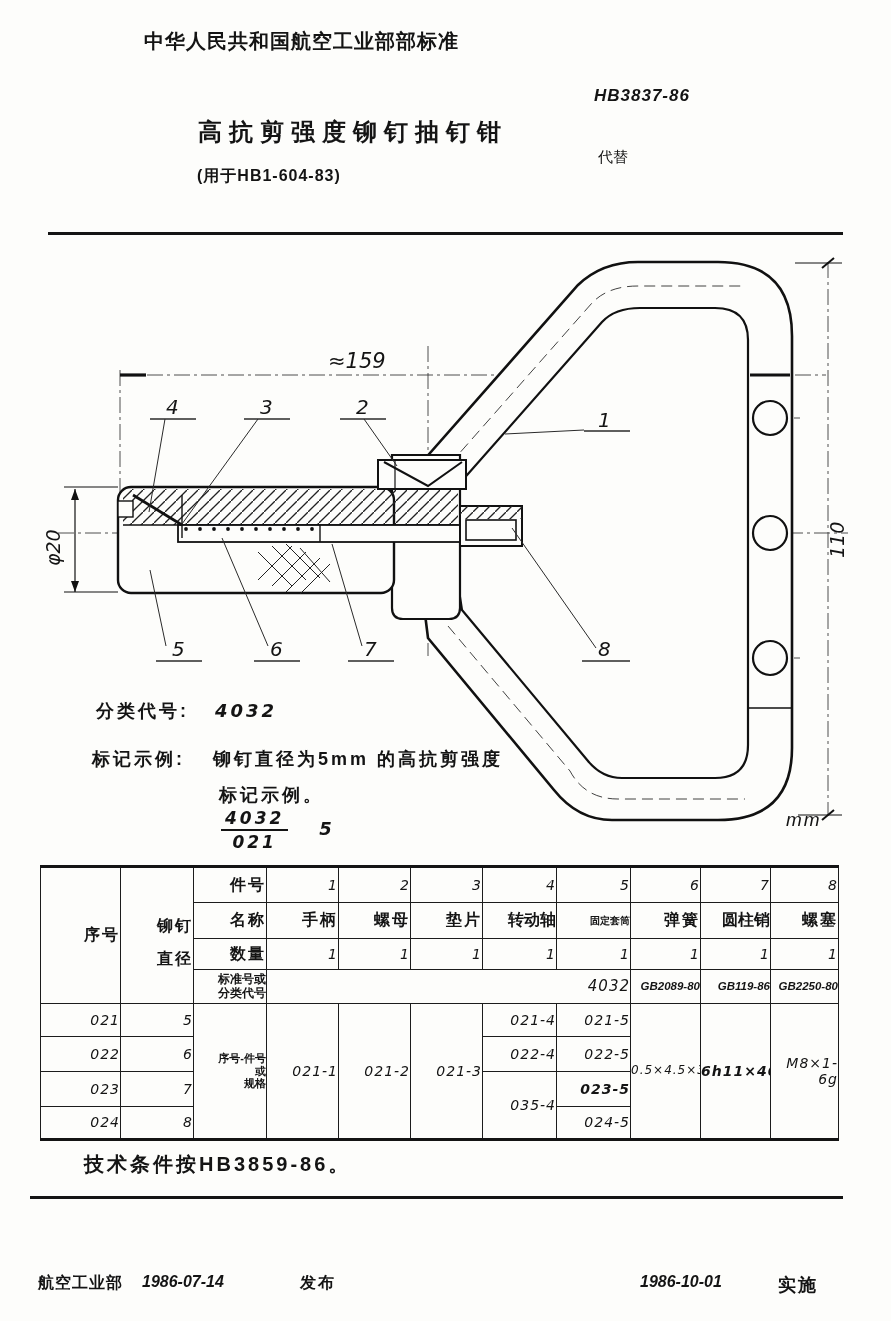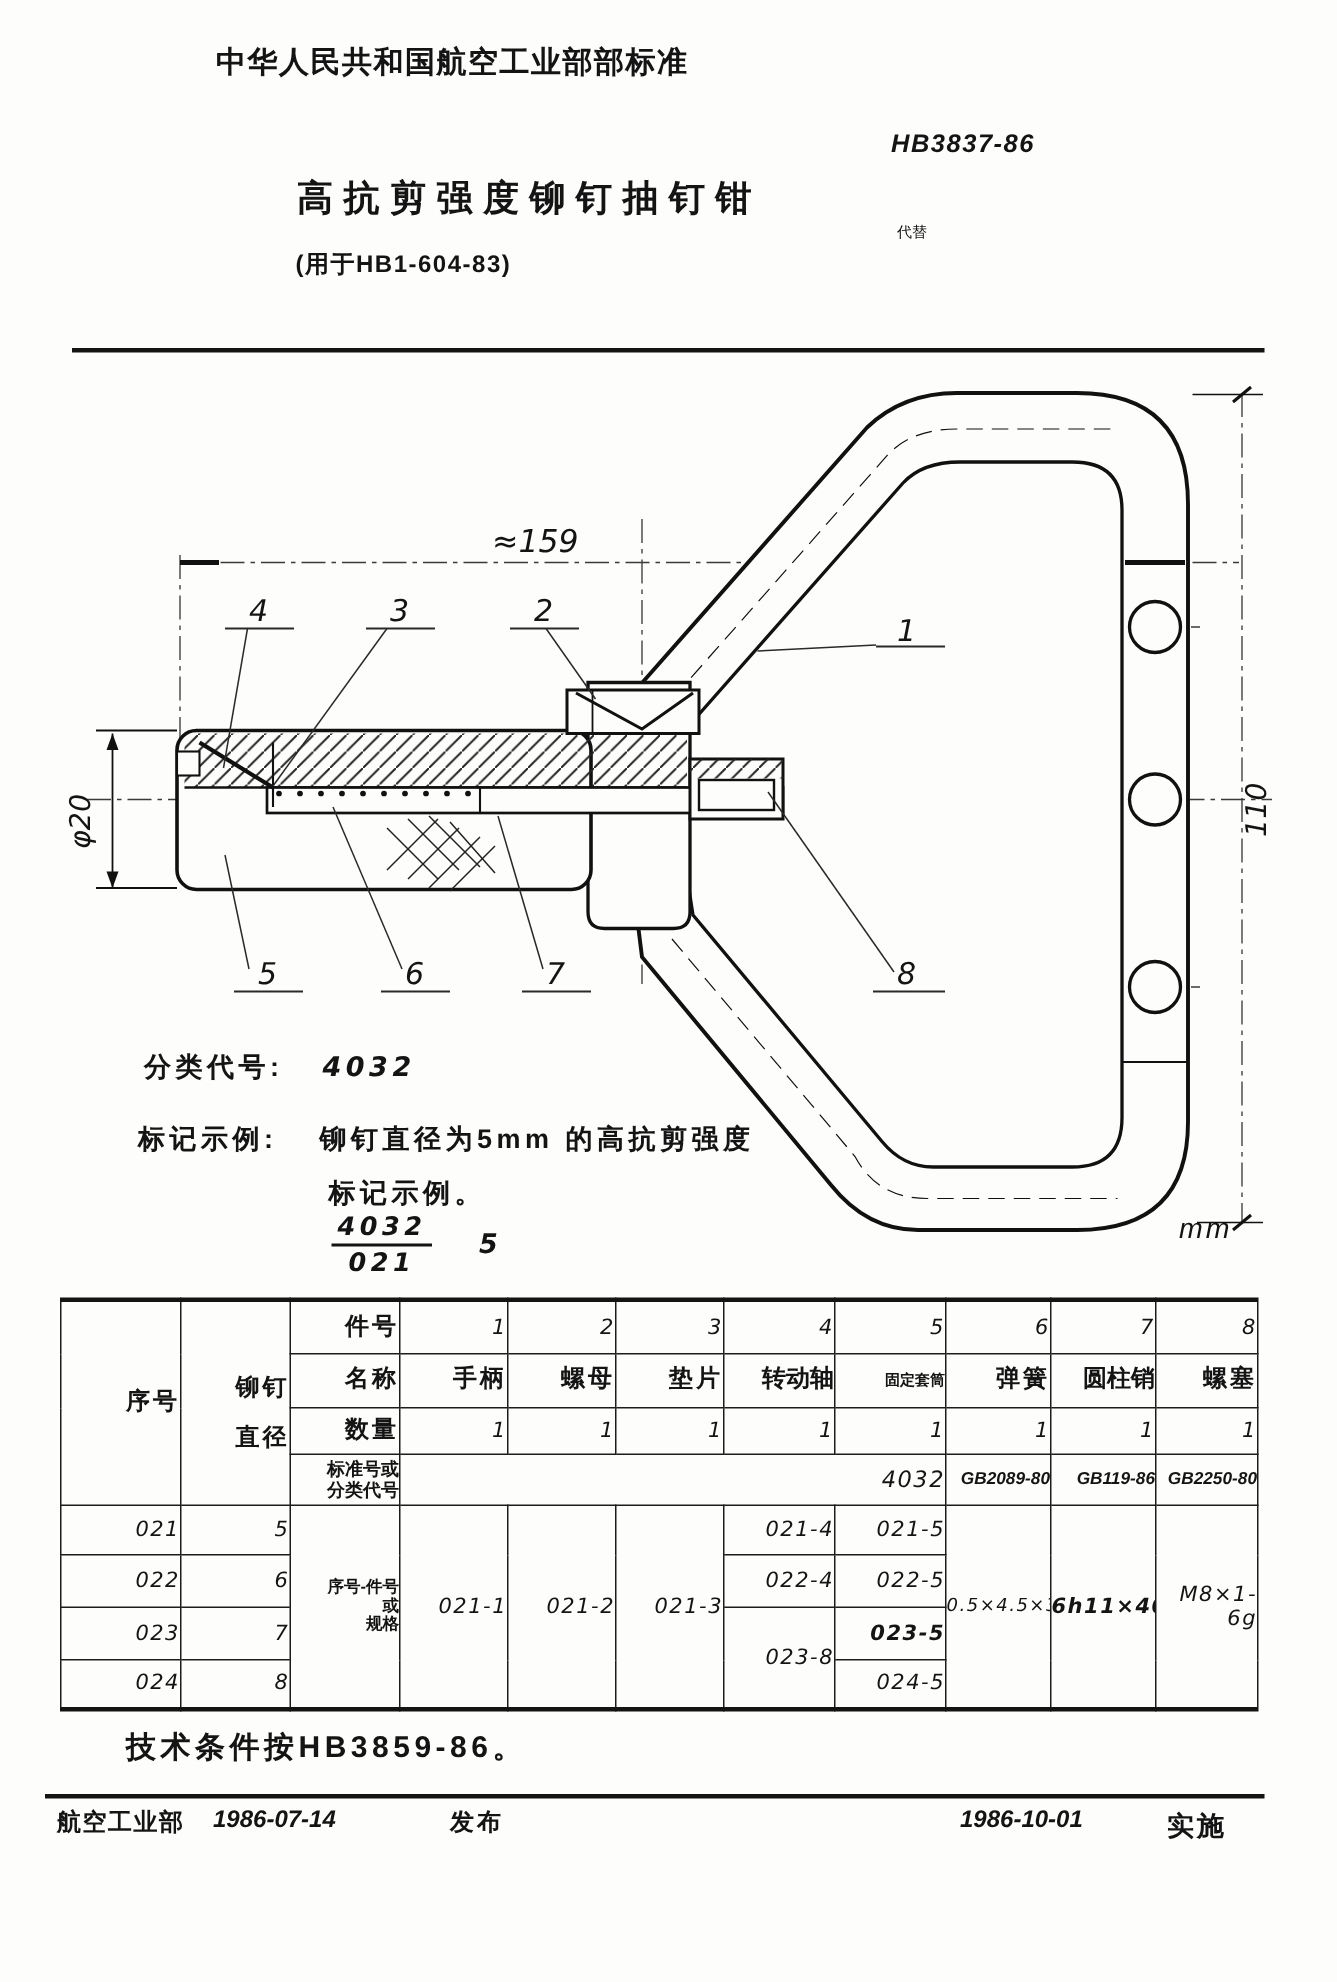--- a/index.html
+++ b/index.html
@@ -8,21 +8,21 @@
     font-family:"Liberation Sans",sans-serif;overflow:hidden;
   }
   .abs{position:absolute;}
   .hw{font-style:italic;font-family:"DejaVu Sans",sans-serif;}
   .rule{background:#141414;}
 
   
   #org-title{left:144px;top:28px;font-size:20px;font-weight:bold;letter-spacing:1px;}
   #std-no{left:594px;top:86px;font-size:17px;font-style:italic;font-weight:bold;letter-spacing:1px;}
   #doc-title{left:198px;top:116px;font-size:24px;font-weight:bold;letter-spacing:7px;}
-  #replaces{left:598px;top:148px;font-size:10px;}
+  #replaces{left:598px;top:148px;font-size:15px;}
   #doc-subtitle{left:197px;top:166px;font-size:16px;font-weight:bold;letter-spacing:1px;}
   #top-rule{left:48px;top:232px;width:795px;height:2.5px;}
 
   
   .note{font-size:18px;font-weight:bold;letter-spacing:3px;}
   #class-line{left:96px;top:699px;}
   #example-line1{left:92px;top:747px;}
   #example-line2{left:219px;top:783px;}
   #designation{left:221px;top:808px;font-size:17px;}
   .frac{display:inline-block;text-align:center;vertical-align:middle;}
@@ -40,21 +40,21 @@
   #parts-table td.v{font-weight:normal;letter-spacing:1px;font-style:italic;
     font-family:"DejaVu Sans",sans-serif;font-size:14px;}
   #parts-table td.small{font-size:12px;letter-spacing:0;font-weight:bold;}
   #parts-table td.gb{font-size:11.5px;letter-spacing:0;font-weight:bold;font-style:italic;}
   #parts-table .l2{display:block;}
   #parts-table td.rivet .l2{margin-top:14px;}
 
   
   #tech-note{left:84px;top:1151px;font-size:20px;font-weight:bold;letter-spacing:3px;}
   #footer-rule{left:30px;top:1196px;width:813px;height:3px;}
-  .ft{top:1205px;font-size:16px;}
+  .ft{top:1273px;font-size:16px;}
   #footer-org{left:38px;font-weight:bold;letter-spacing:1px;}
   #footer-issue-date{left:142px;font-style:italic;font-weight:bold;}
   #footer-issue-label{left:300px;font-weight:bold;letter-spacing:2px;}
   #footer-impl-date{left:640px;font-style:italic;font-weight:bold;}
   #footer-impl-label{left:778px;font-weight:bold;font-size:18px;letter-spacing:2px;}
 
   svg text{fill:#141414;font-family:"DejaVu Sans",sans-serif;font-style:italic;}
 </style>
 </head>
 <body>
@@ -281,21 +281,21 @@
   </tr>
   <tr style="height:35px">
     <td class="v">022</td>
     <td class="v">6</td>
     <td class="v">022-4</td>
     <td class="v">022-5</td>
   </tr>
   <tr style="height:35px">
     <td class="v">023</td>
     <td class="v">7</td>
-    <td rowspan="2" class="v">023-8</td>
+    <td rowspan="2" class="v">035-4</td>
     <td class="v" style="font-weight:bold">023-5</td>
   </tr>
   <tr style="height:33px">
     <td class="v">024</td>
     <td class="v">8</td>
     <td class="v">024-5</td>
   </tr>
 </tbody>
   </table>
 

